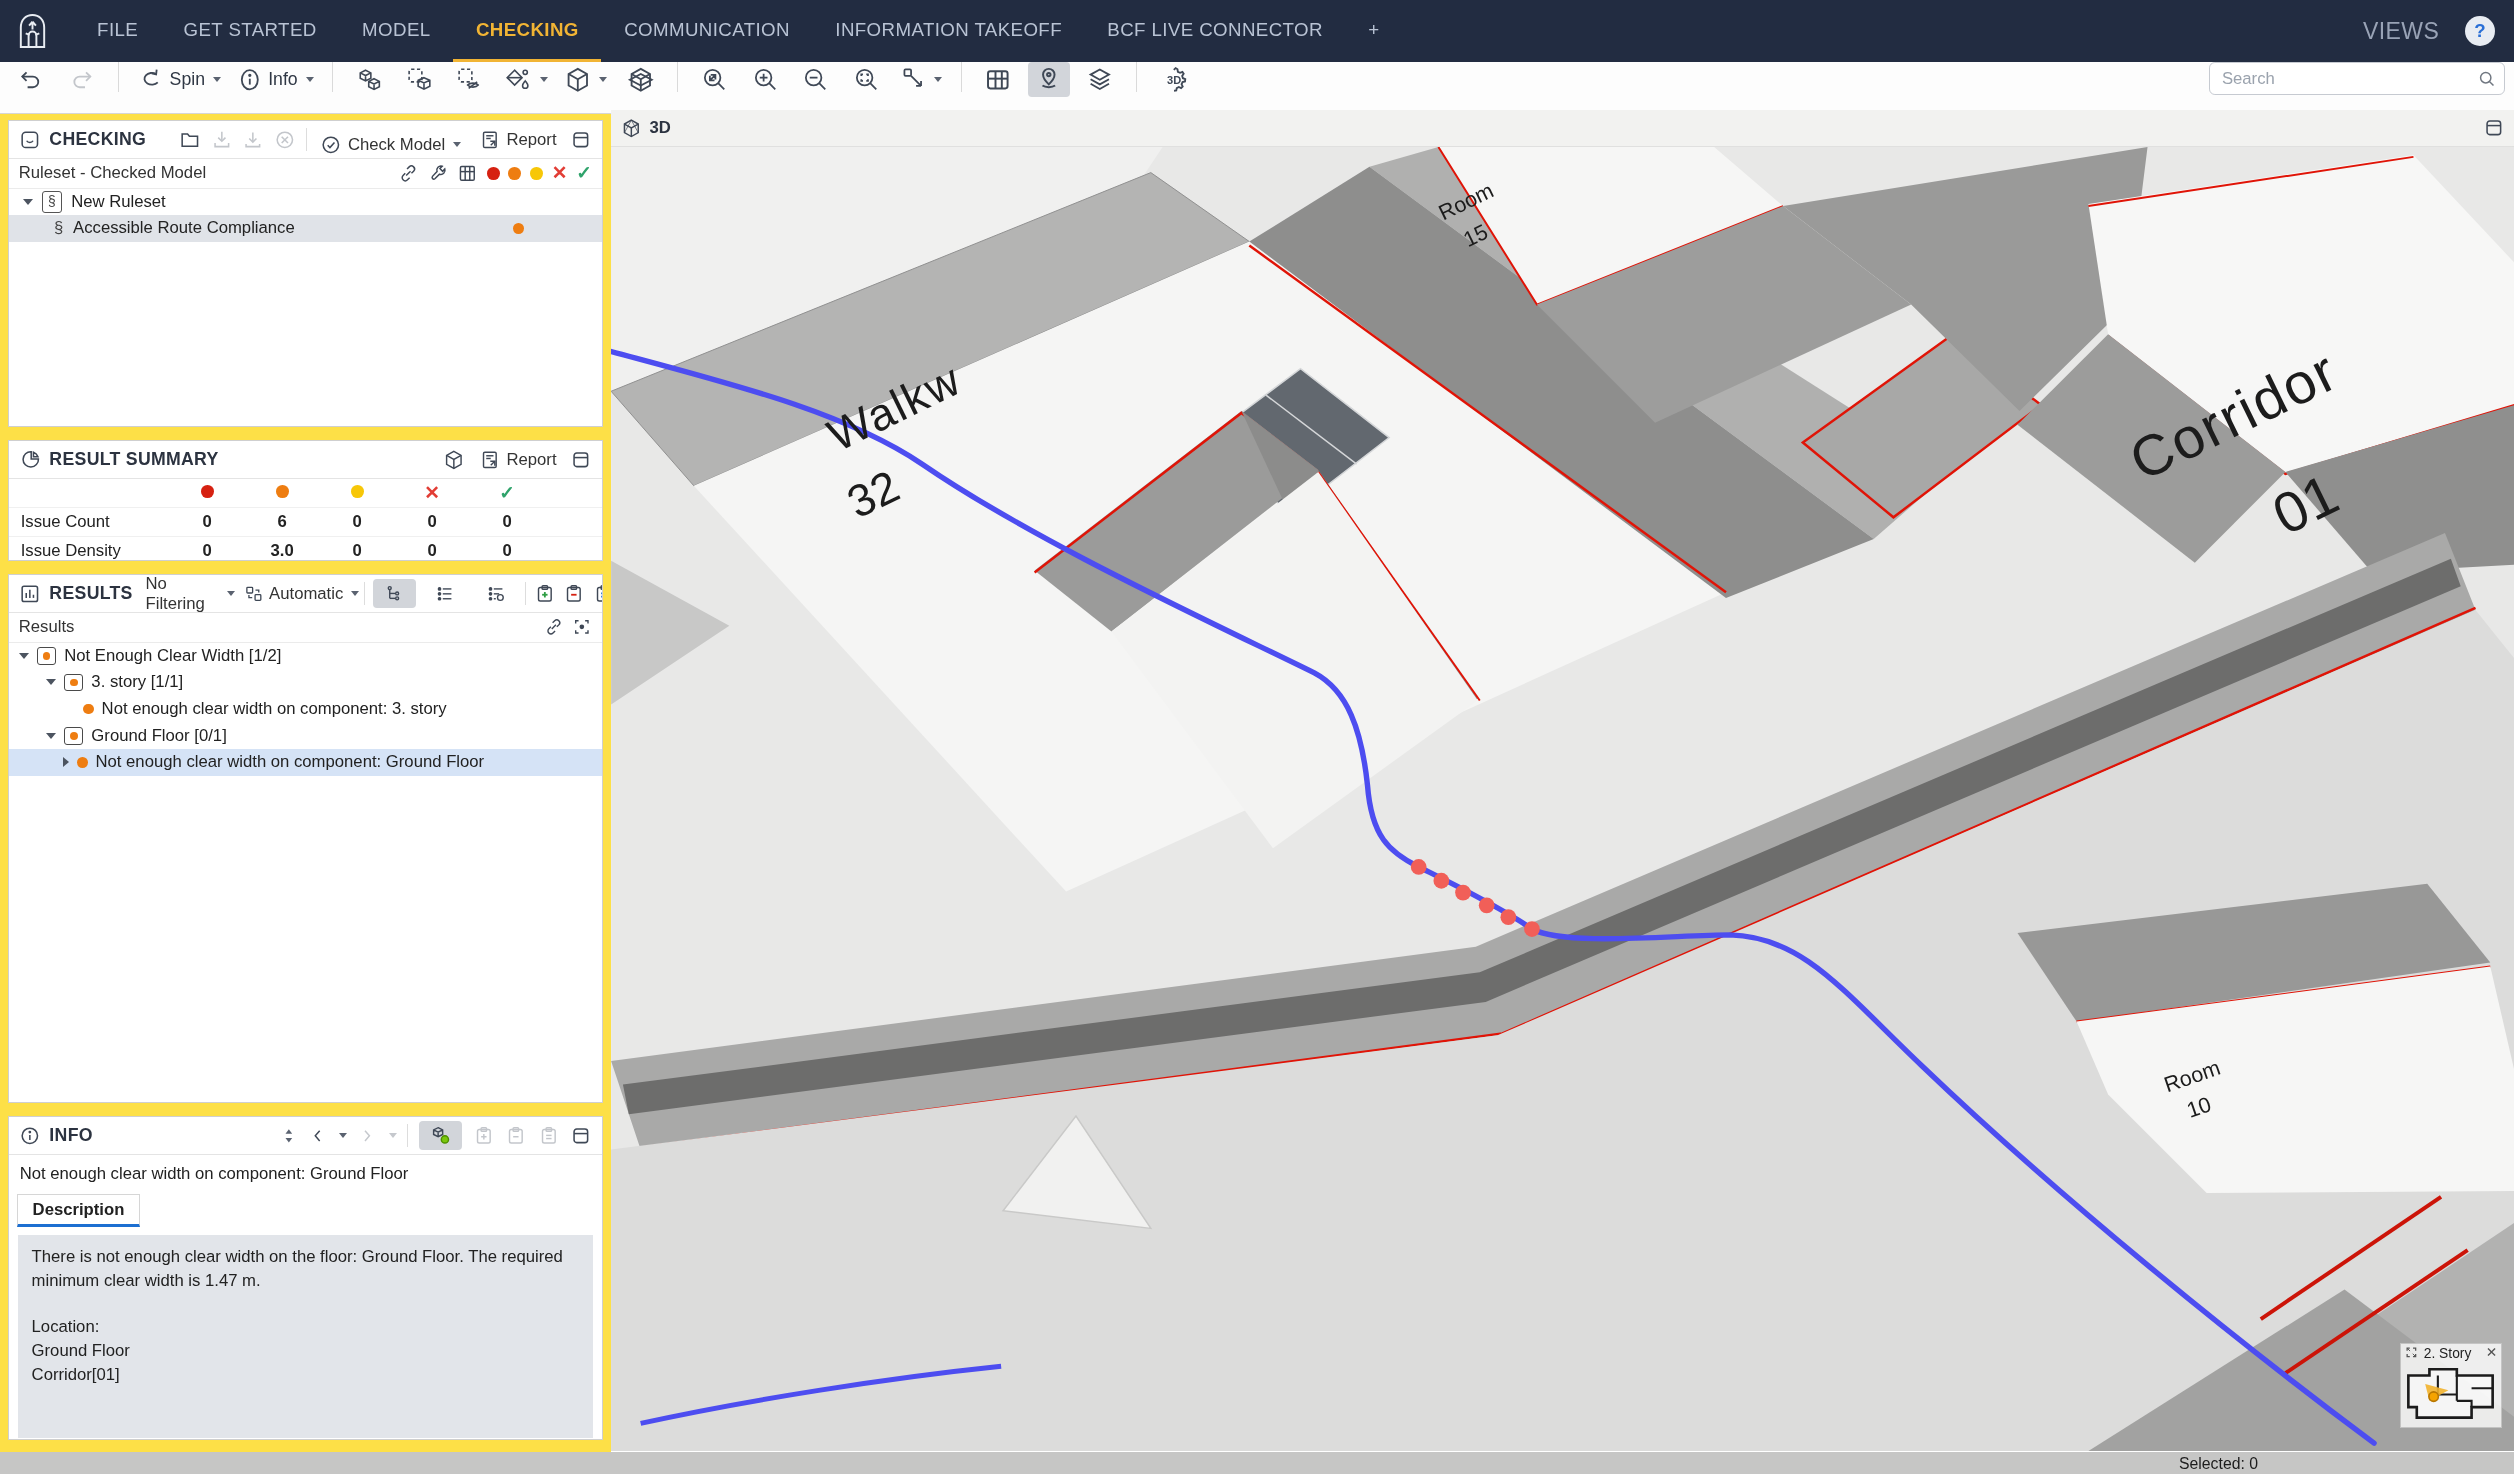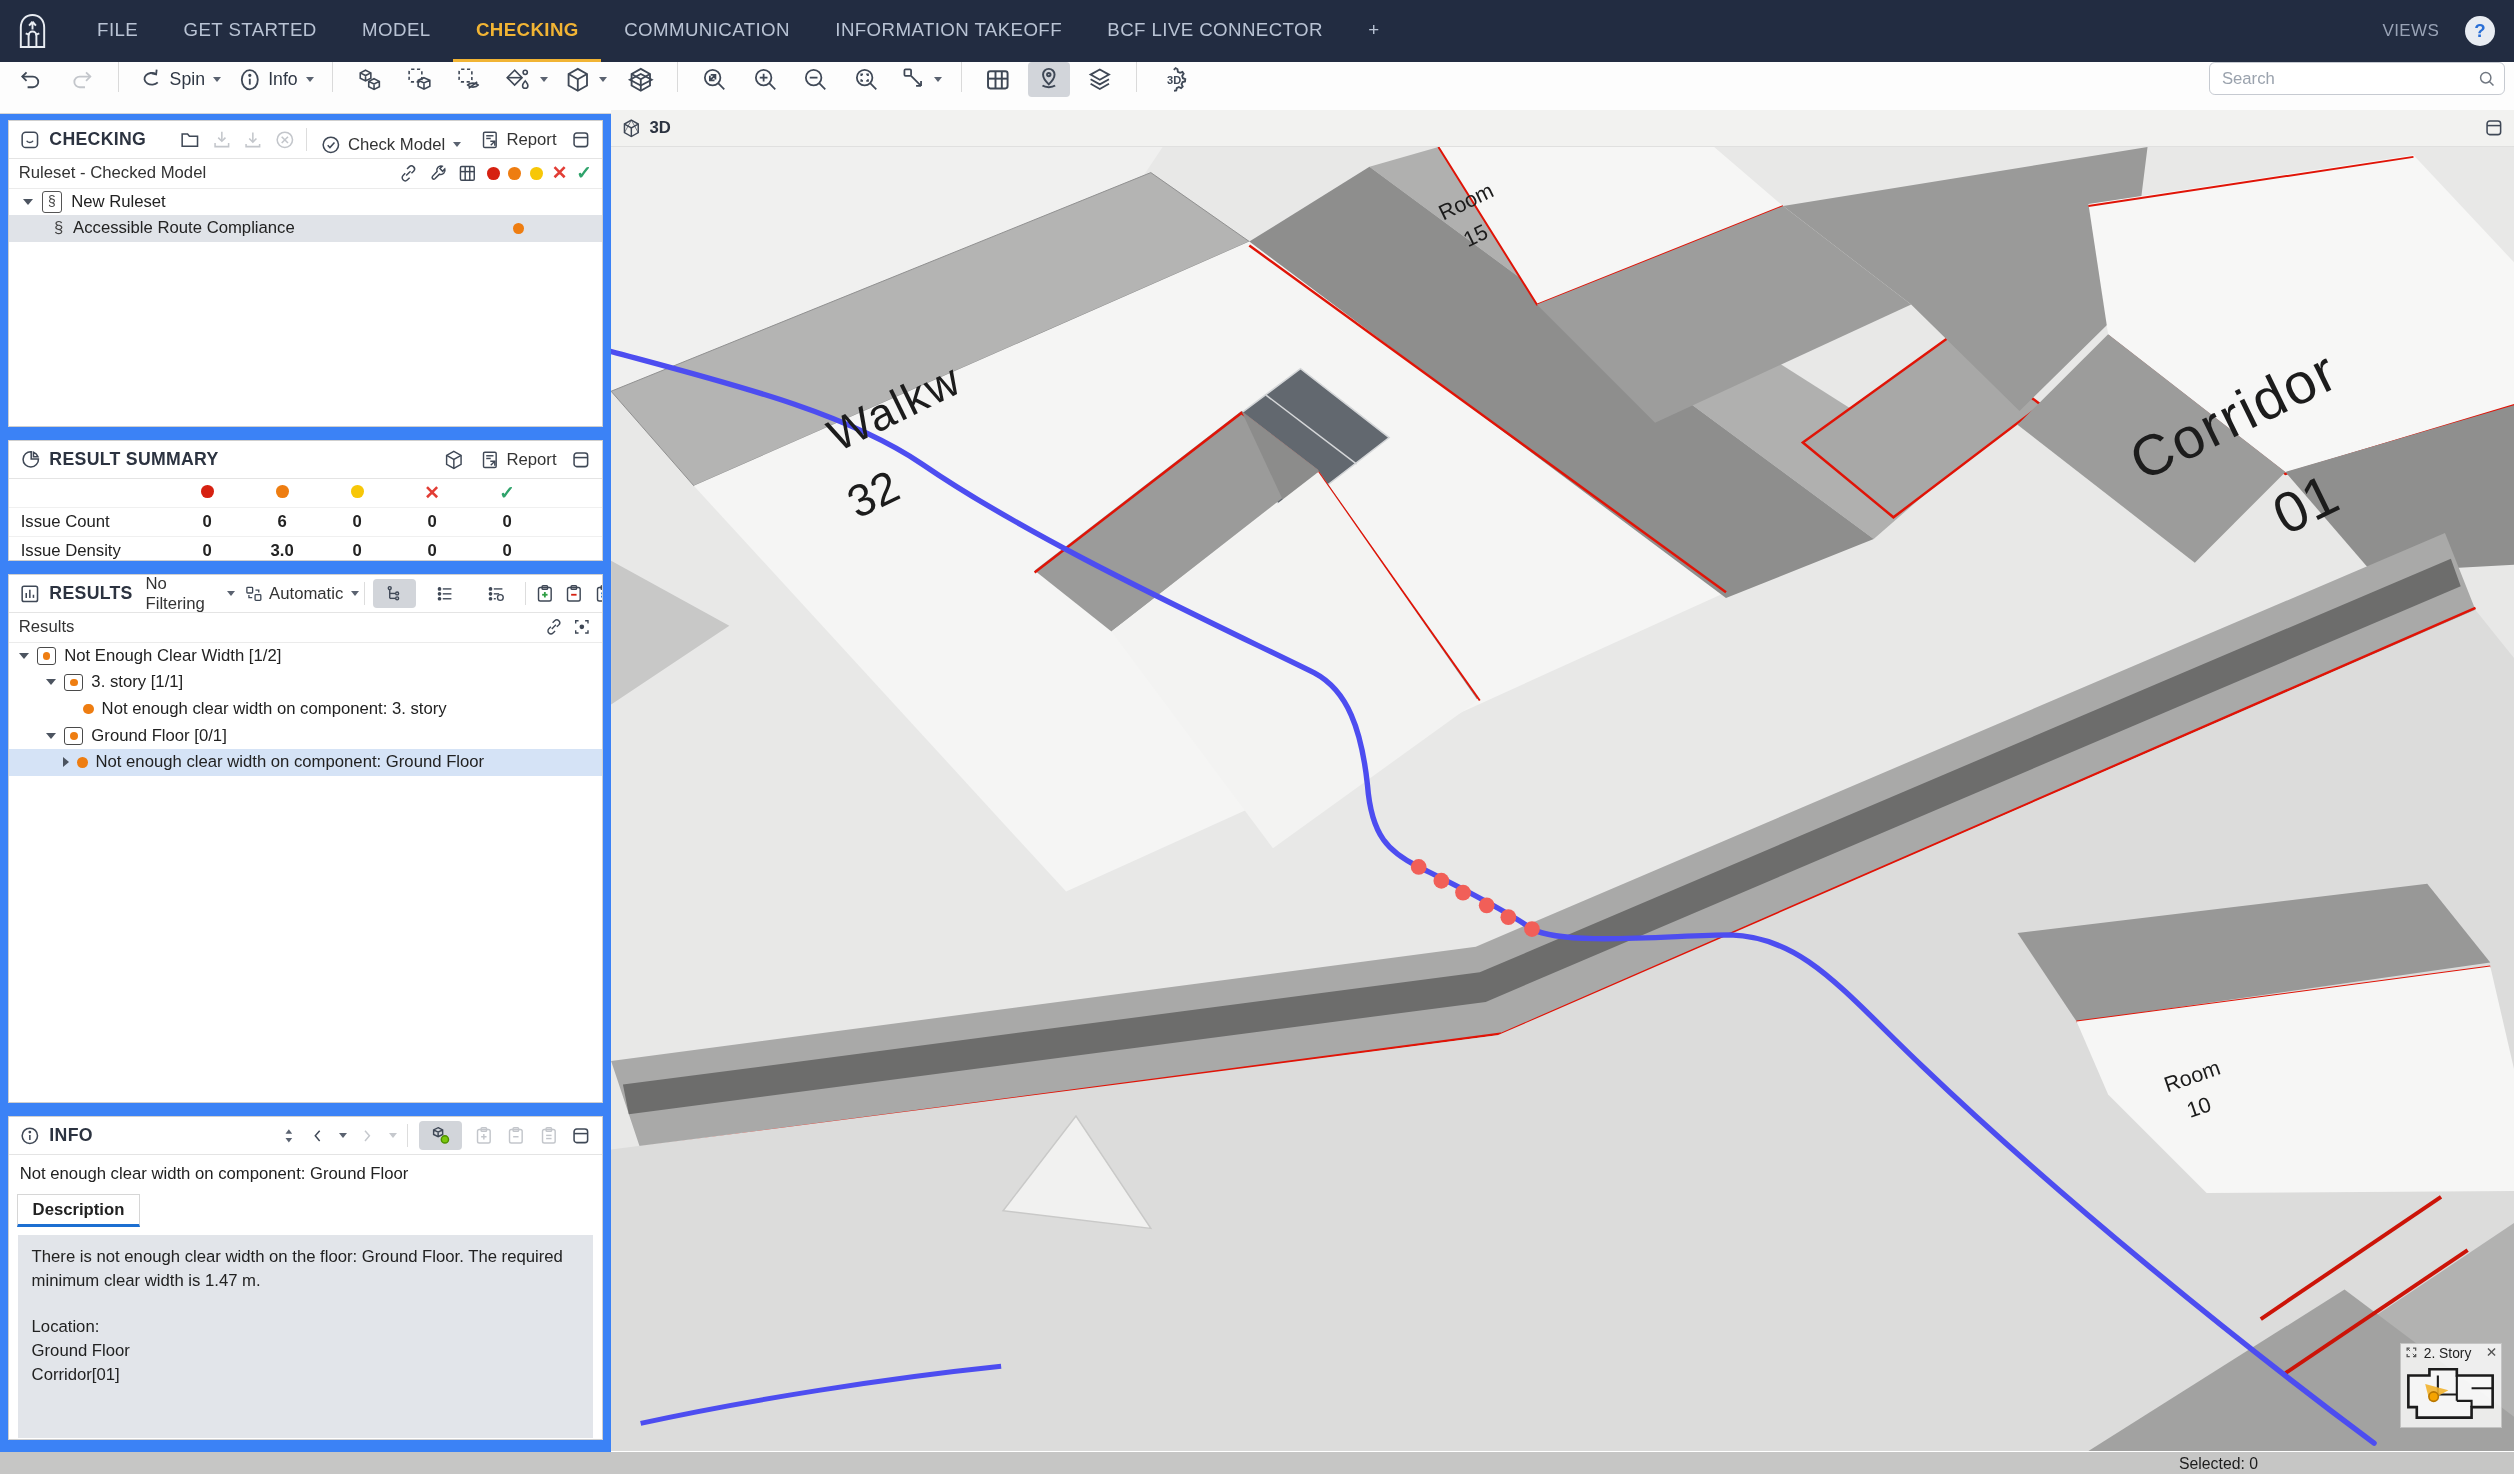--- a/index.html
+++ b/index.html
@@ -1,28 +1,28 @@
 <!DOCTYPE html>
 <html><head>
 <meta charset="utf-8">
 <style>
   html,body{margin:0;padding:0;background:#9a9a9a;}
   .app{position:relative;width:2515px;height:1475px;overflow:hidden;
-       font-family:"Liberation Sans",sans-serif;background:#3b82f6;}
+       font-family:"Liberation Sans",sans-serif;background:#fde047;}
 
   
   .menubar{position:absolute;left:0;top:0;right:0;height:62px;background:#222c41;
            display:flex;align-items:center;padding-left:13.8px;box-sizing:border-box;}
   .logo{width:37px;height:39px;margin-right:23.6px;flex:0 0 auto;}
   .menu-items{display:flex;align-items:stretch;height:62px;}
   .menu-item{display:flex;align-items:center;padding:0 22.7px;color:#b9c3d4;font-size:18.7px;
              letter-spacing:0.4px;cursor:default;box-sizing:border-box;border-bottom:3px solid transparent;}
   .menu-item.active{color:#f1b434;border-bottom-color:#f1b434;font-weight:700;}
   .menu-right{margin-left:auto;display:flex;align-items:center;gap:25.6px;padding-right:19.7px;}
-  .views-label{color:#99a3b6;font-size:17px;letter-spacing:0.4px;}
+  .views-label{color:#99a3b6;font-size:23px;letter-spacing:0.4px;}
   .help-btn{width:30.5px;height:30.5px;border-radius:50%;background:#e8ecf2;color:#2a6fd6;
             font-weight:700;font-size:18.7px;display:grid;place-items:center;}
 
   
   .toolbar{position:absolute;left:0;top:62px;right:0;height:52px;background:#fdfdfd;
            border-bottom:1px solid #d6d6d6;display:flex;align-items:flex-start;
            padding:0 9.9px;box-sizing:border-box;gap:8px;}
   .tb-btn{height:35px;min-width:35px;display:flex;align-items:center;justify-content:center;
           gap:5.9px;border-radius:3.9px;padding:0 3.9px;color:#2f3744;font-size:17.7px;}
   .tb-btn.active{background:#d2d5da;}

